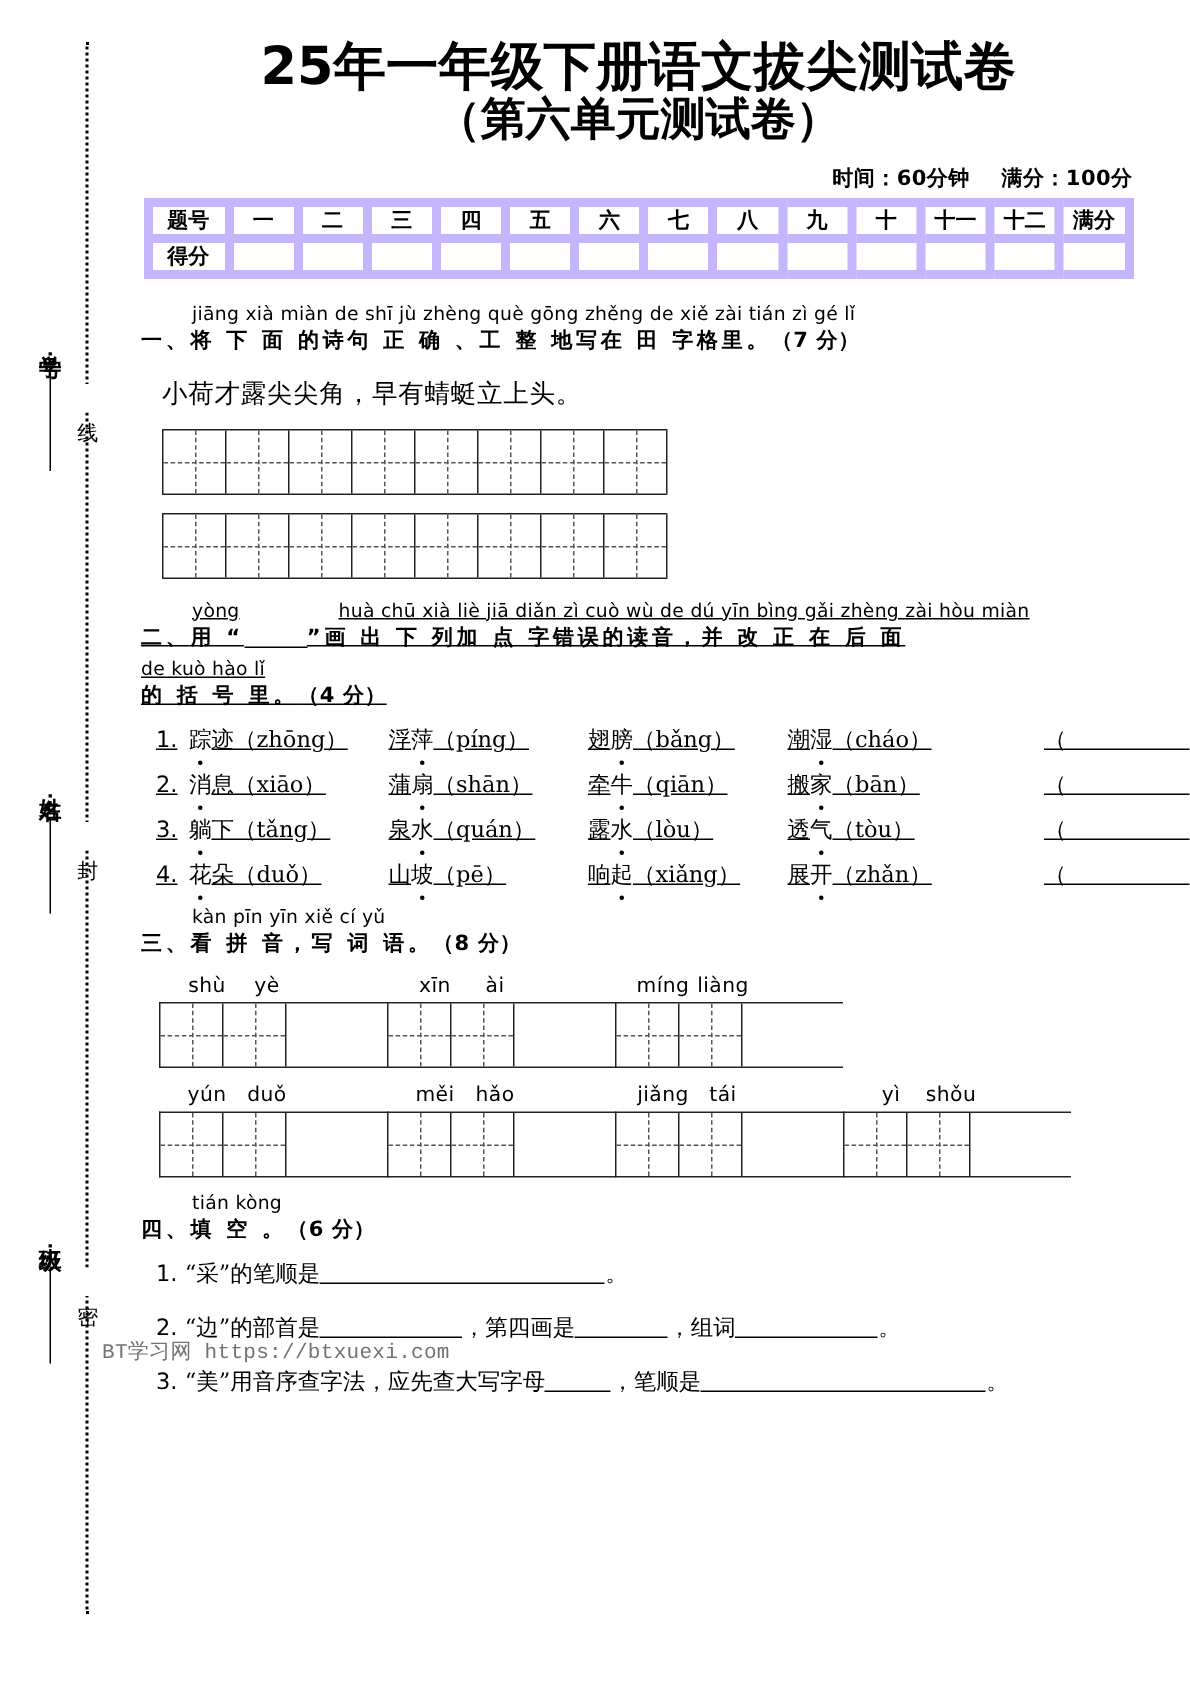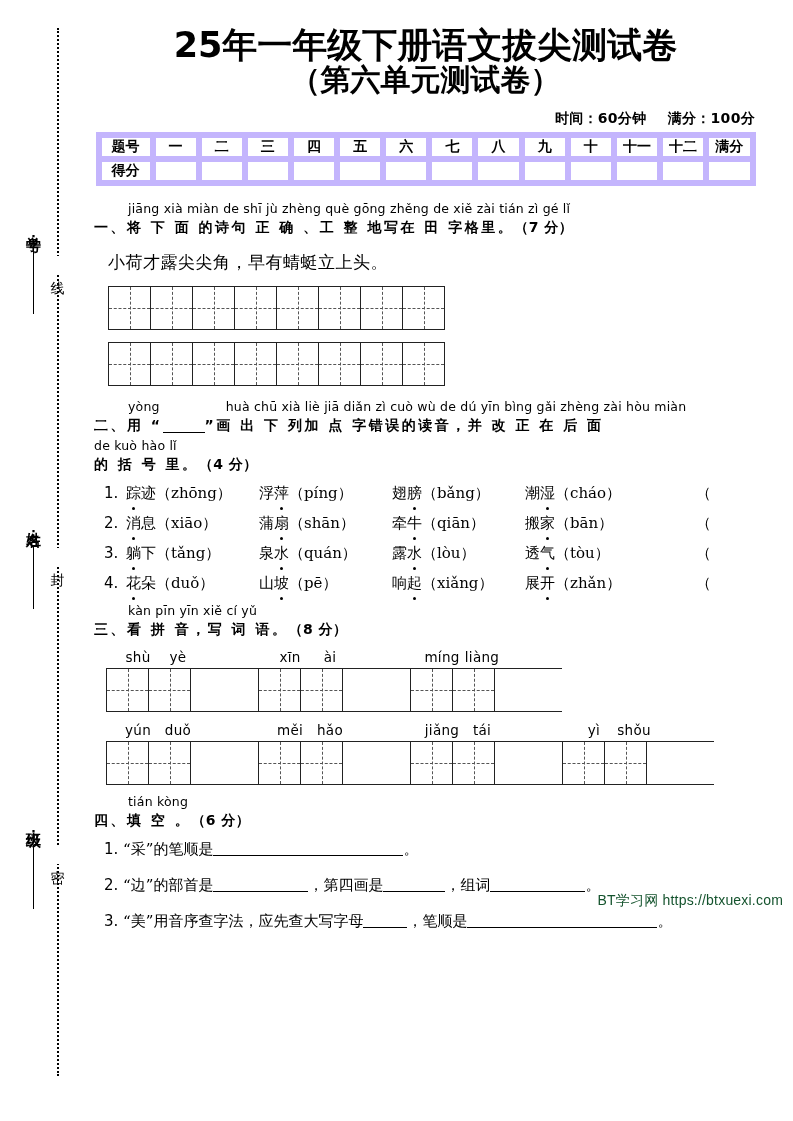--- a/index.html
+++ b/index.html
@@ -222,25 +222,25 @@
   .b-long { width: 190px; }
   .b-med  { width: 95px; }
   .b-short{ width: 62px; }
   .b-xs   { width: 44px; }
 
   
   .footer {
     position: absolute;
     left: 0; right: 0;
     bottom: 16px;
-    text-align: right;
+    text-align: left;
     font-size: 14px;
-    color: #14532d;
+    color: #737373;
     letter-spacing: 0.2px;
-    font-family: Liberation Sans, sans-serif;
+    font-family: Liberation Mono, monospace;
   }
 </style>
 </head>
 <body>
 
 <div class="seal-margin">
   <div class="seal-dotline"></div>
 
   <div class="seal-field" style="top:225px;">
     <span class="vtext">学号：</span>
@@ -343,21 +343,21 @@
         <div class="cell"></div>
         <div class="cell"></div>
         <div class="cell"></div>
         <div class="cell"></div>
         <div class="cell"></div>
         <div class="cell"></div>
       </div>
     </div>
   </div>
 
-  <div class="section" style="margin-top:14px;">
+  <div class="section" style="margin-top:14px;text-decoration:underline;">
     <div class="q-head">
       <div class="py-row" style="padding-left:0;">
         <span style="display:inline-block;width:34px;"></span><span>yòng</span><span style="display:inline-block;width:66px;"></span><span>huà chū xià liè jiā diǎn zì cuò wù de dú yīn  bìng gǎi zhèng zài hòu miàn</span>
       </div>
       <div class="q-title">
         <span>二、用 “</span><span class="ul"></span><span>”画 出 下 列加 点 字错误的读音，并 改 正 在 后 面</span>
       </div>
       <div class="py-row" style="padding-left:0;margin-top:5px;">de kuò hào lǐ</div>
       <div class="q-title">
         <span>的 括 号 里。</span><span class="score">（4 分）</span>

